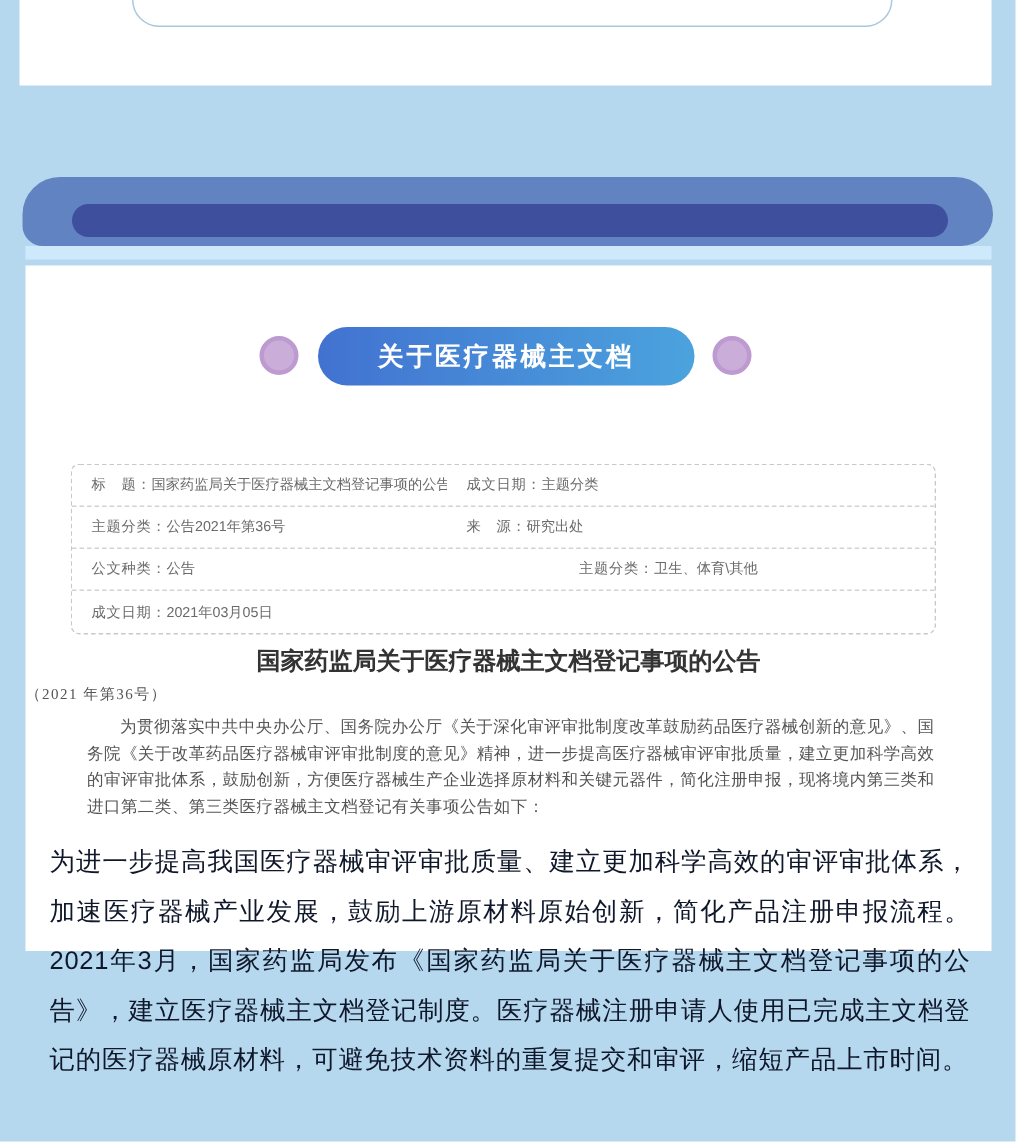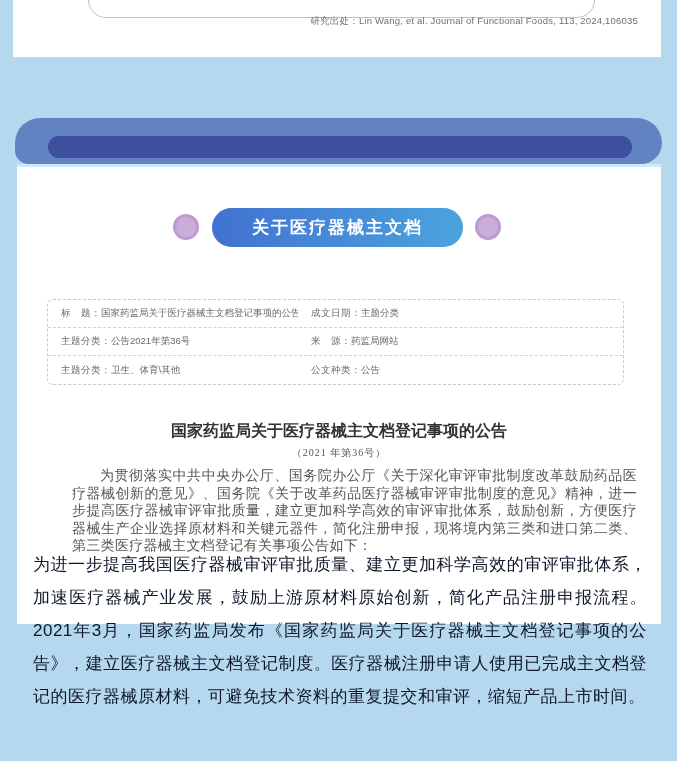--- a/index.html
+++ b/index.html
@@ -47,21 +47,21 @@
     position:absolute;left:33px;top:18px;width:584px;height:22px;
     background:var(--banner-inner);border-radius:12px;
   }
   .strip{
     position:absolute;left:17px;top:164px;width:644px;height:9px;
     background:var(--strip);
   }
 
   
   .card{
-    position:absolute;left:17px;top:167px;width:644px;height:457px;
+    position:absolute;left:17px;top:177px;width:644px;height:457px;
     background:var(--card-bg);
   }
 
   
   .badge-row{
     position:absolute;left:0;top:41px;width:100%;height:39px;
   }
   .badge-btn{
     position:absolute;left:195px;top:0;width:251px;height:39px;
     border:none;border-radius:20px;
@@ -95,45 +95,44 @@
   .t-label{letter-spacing:.5px;text-align:center;}
 
   
   .doc-title{
     position:absolute;left:0;top:254px;width:100%;
     text-align:center;font-family:"Liberation Serif","DejaVu Serif",serif;
     font-weight:bold;font-size:16px;color:#333;
   }
   .doc-issue{
     position:absolute;left:0;top:279px;width:100%;
-    text-align:center;font-family:"Liberation Serif","DejaVu Serif",serif;
+    text-align:left;font-family:"Liberation Serif","DejaVu Serif",serif;
     font-size:10px;color:#555;letter-spacing:1px;
   }
 
   
   .doc-body{
     position:absolute;left:41px;top:300px;width:565px;
     font-family:"Liberation Serif","DejaVu Serif",serif;
-    font-size:14px;line-height:17.5px;color:#555;
-    text-align:justify;text-indent:2em;letter-spacing:.3px;margin-left:14px;
+    font-size:11px;line-height:17.5px;color:#555;
+    text-align:justify;text-indent:2em;letter-spacing:.3px;
   }
 
   
   .summary{
     position:absolute;left:16px;top:381px;width:614px;
     font-size:17px;line-height:33px;color:#0f172a;
     text-align:justify;letter-spacing:.5px;
   }
 </style>
 </head>
 <body>
 
 <div class="top-band">
   <div class="outline-box"></div>
-  <div class="source-note">研究出处：Lin Wang, et al. Journal of Functional Foods, 113, 2024,106035</div>
 </div>
 
 <div class="banner">
   <div class="banner-pill"></div>
 </div>
 <div class="strip"></div>
 
 <div class="card">
 
   <div class="badge-row">
@@ -149,30 +148,36 @@
       </div>
       <div class="t-cell c-right">
         <span class="t-label">成文日期：</span><span class="t-value">主题分类</span>
       </div>
     </div>
     <div class="t-row">
       <div class="t-cell c-left">
         <span class="t-label">主题分类：</span><span class="t-value">公告2021年第36号</span>
       </div>
       <div class="t-cell c-right">
-        <span class="t-label">来　源：</span><span class="t-value">药监局网站</span>
+        <span class="t-label">来　源：</span><span class="t-value">研究出处</span>
+      </div>
+    </div>
+    <div class="t-row">
+      <div class="t-cell c-right">
+        <span class="t-label">公文种类：</span><span class="t-value">公告</span>
+      </div>
+      <div class="t-cell c-left">
+        <span class="t-label">主题分类：</span><span class="t-value">卫生、体育\其他</span>
       </div>
     </div>
     <div class="t-row">
       <div class="t-cell c-left">
-        <span class="t-label">主题分类：</span><span class="t-value">卫生、体育\其他</span>
+        <span class="t-label">成文日期：</span><span class="t-value">2021年03月05日</span>
       </div>
-      <div class="t-cell c-right">
-        <span class="t-label">公文种类：</span><span class="t-value">公告</span>
-      </div>
+      <div class="t-cell c-right"></div>
     </div>
   </div>
 
   <div class="doc-title">国家药监局关于医疗器械主文档登记事项的公告</div>
   <div class="doc-issue">（2021 年第36号）</div>
 
   <div class="doc-body">为贯彻落实中共中央办公厅、国务院办公厅《关于深化审评审批制度改革鼓励药品医疗器械创新的意见》、国务院《关于改革药品医疗器械审评审批制度的意见》精神，进一步提高医疗器械审评审批质量，建立更加科学高效的审评审批体系，鼓励创新，方便医疗器械生产企业选择原材料和关键元器件，简化注册申报，现将境内第三类和进口第二类、第三类医疗器械主文档登记有关事项公告如下：</div>
 
   <div class="summary">为进一步提高我国医疗器械审评审批质量、建立更加科学高效的审评审批体系，加速医疗器械产业发展，鼓励上游原材料原始创新，简化产品注册申报流程。2021年3月，国家药监局发布《国家药监局关于医疗器械主文档登记事项的公告》，建立医疗器械主文档登记制度。医疗器械注册申请人使用已完成主文档登记的医疗器械原材料，可避免技术资料的重复提交和审评，缩短产品上市时间。</div>
 

